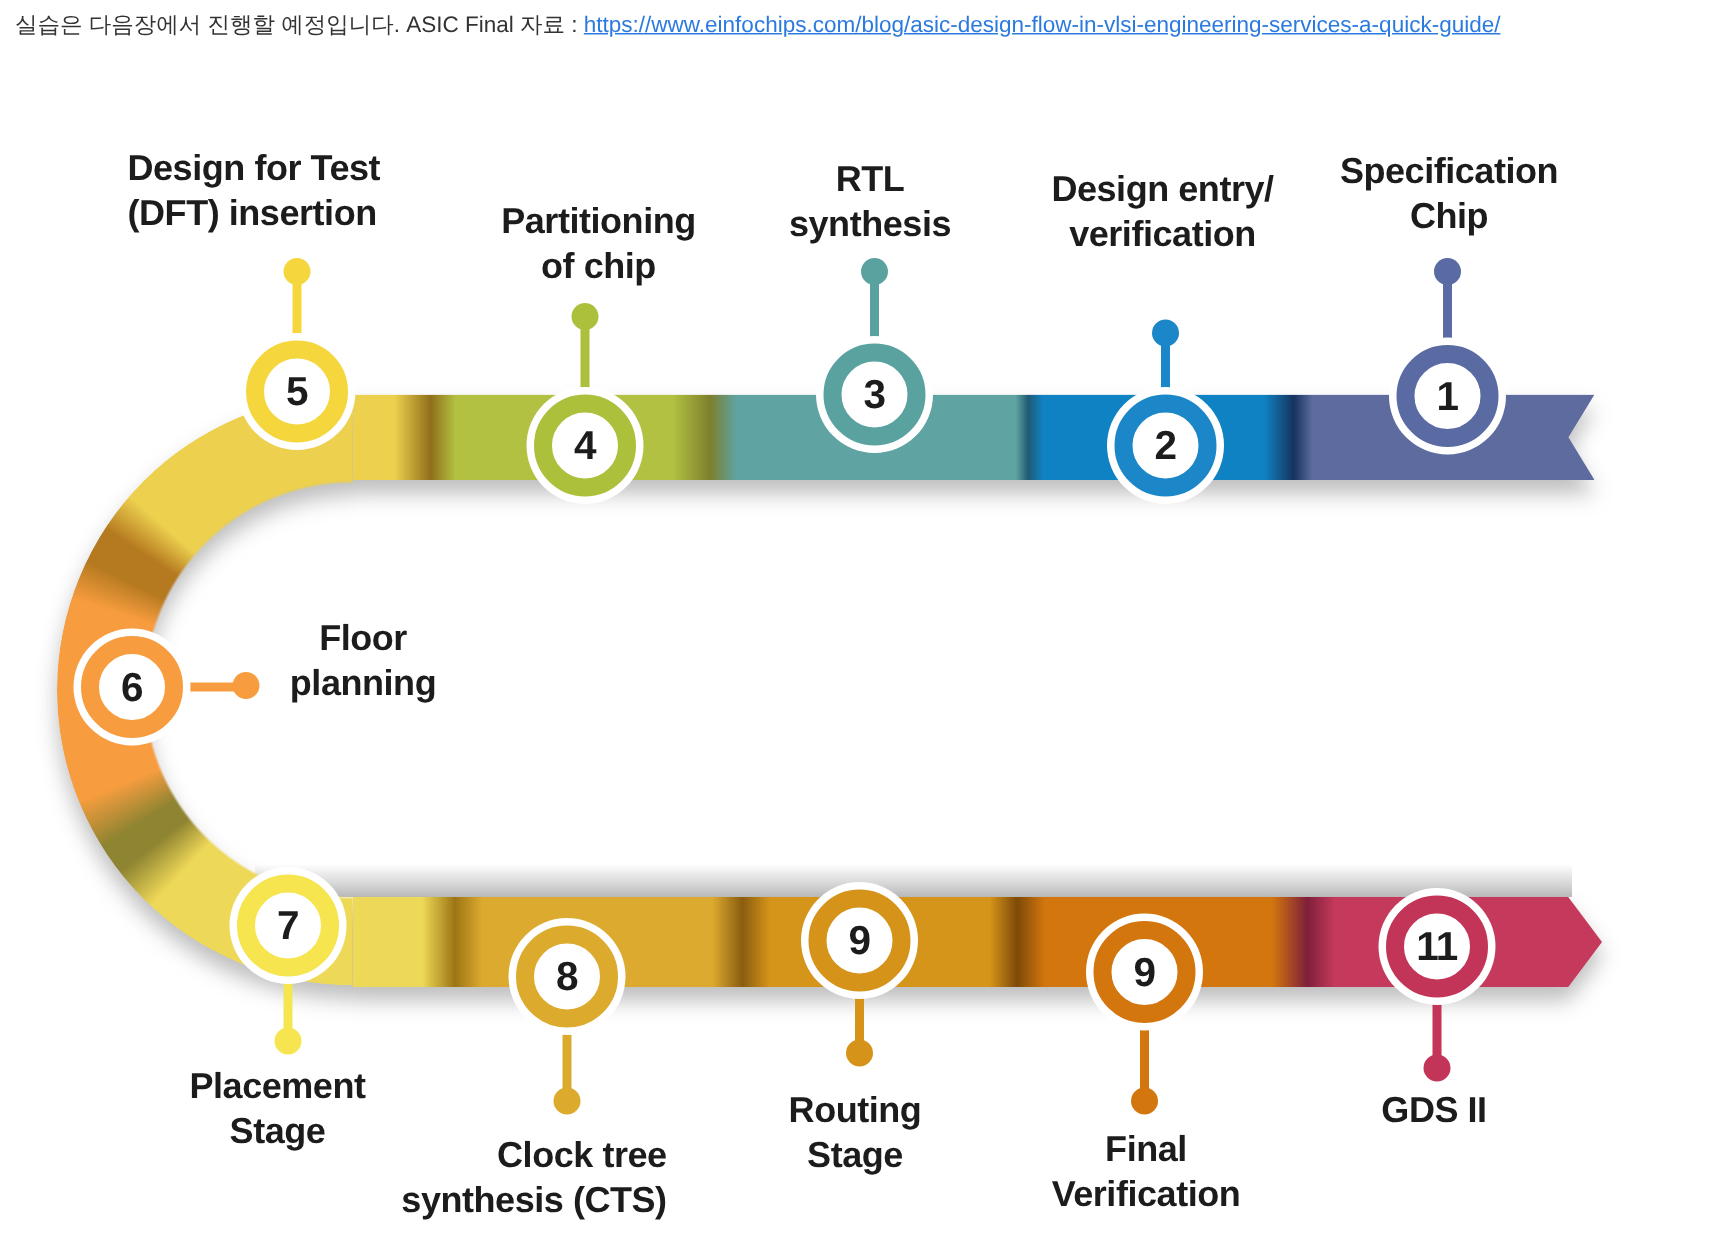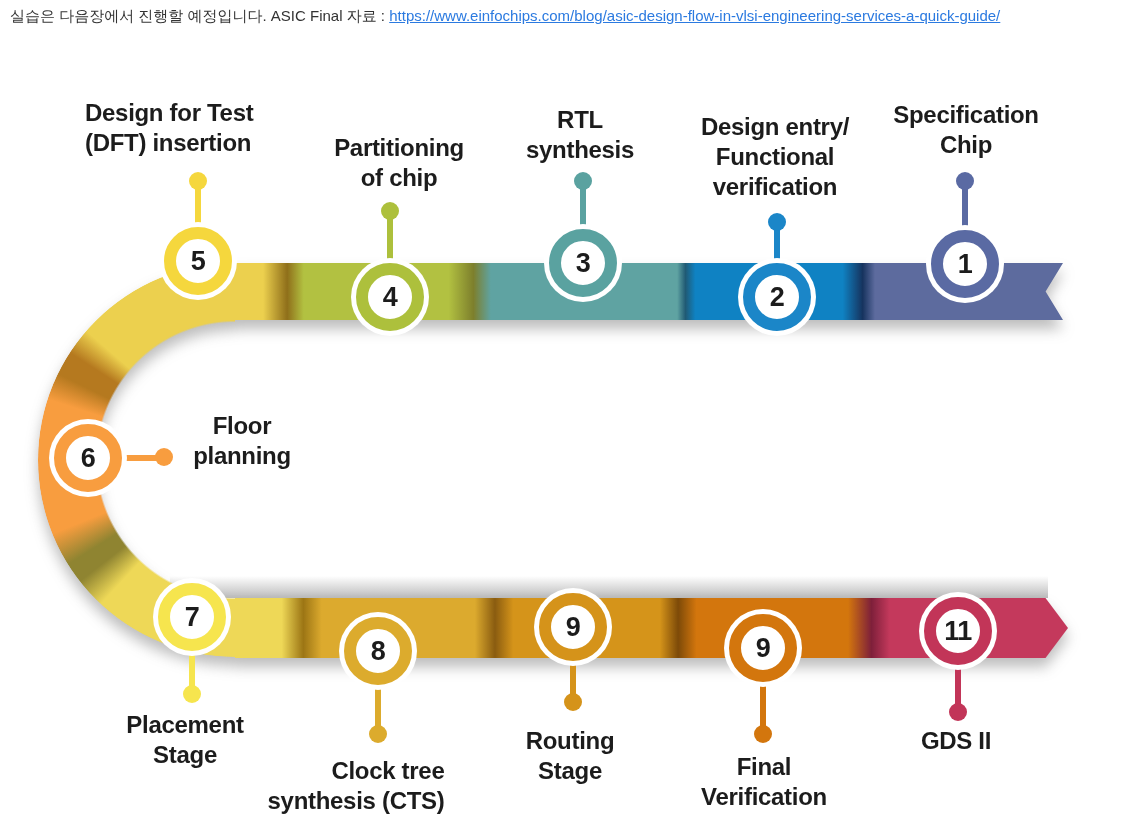--- a/index.html
+++ b/index.html
@@ -102,21 +102,20 @@
       </div>
       <div class="stem" style="background: rgb(27, 134, 200); left: 774px; top: 222px; width: 6px; height: 75px;"></div>
       <div class="dot" style="background: rgb(27, 134, 200); left: 768px; top: 213px;"></div>
       <div class="marker" style="left: 738px; top: 258px;">
         <div class="marker-ring" style="border-color: rgb(27, 134, 200);">
           <span class="marker-number">2</span>
         </div>
       </div>
       <div class="stage-label center" style="left: 775px; top: 112px;">
         <div>Design entry/</div>
-        <div>Functional</div>
         <div>verification</div>
       </div>
       <div class="stem" style="background: rgb(90, 162, 160); left: 580px; top: 181px; width: 6px; height: 82px;"></div>
       <div class="dot" style="background: rgb(90, 162, 160); left: 574px; top: 172px;"></div>
       <div class="marker" style="left: 544px; top: 224px;">
         <div class="marker-ring" style="border-color: rgb(90, 162, 160);">
           <span class="marker-number">3</span>
         </div>
       </div>
       <div class="stage-label center" style="left: 580px; top: 105px;">

